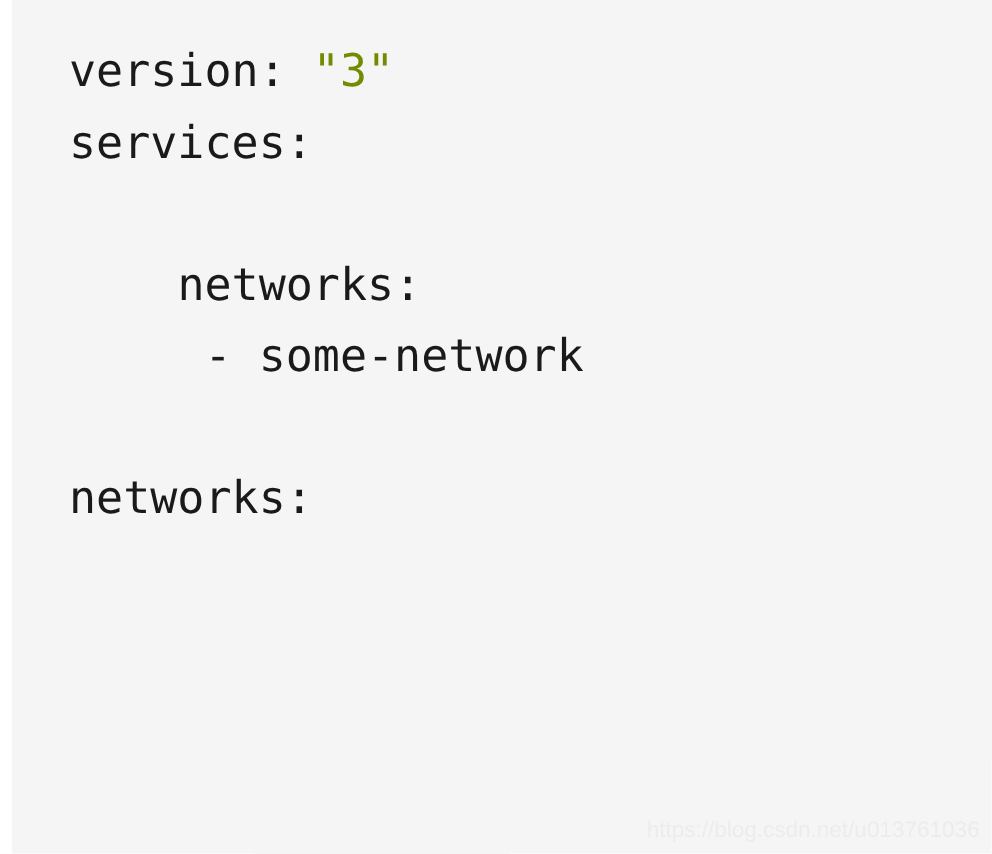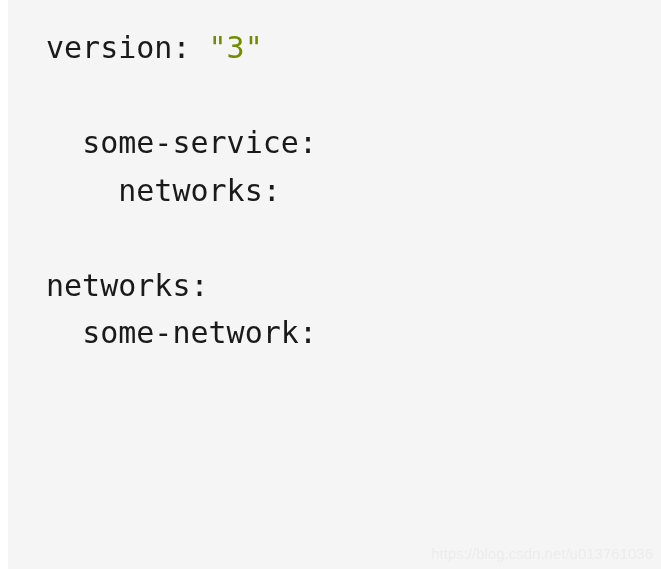--- a/index.html
+++ b/index.html
@@ -85,25 +85,25 @@
   }
 </style>
 </head>
 <body>
 
 <div class="page">
 
   <div class="code-block">
 
     <pre class="code-listing" id="code-listing"><span class="code-line"><span class="tok-key">version</span><span class="tok-punct">:</span><span class="tok-plain"> </span><span class="tok-string">"3"</span>
+</span><span class="code-line"><span class="tok-key">services</span><span class="tok-punct">:</span>
 </span><span class="code-line blank">
-</span><span class="code-line"><span>  </span><span class="tok-key">some-service</span><span class="tok-punct">:</span>
 </span><span class="code-line"><span>    </span><span class="tok-key">networks</span><span class="tok-punct">:</span>
+</span><span class="code-line"><span>     </span><span class="tok-dash">-</span><span class="tok-plain"> some-network</span>
 </span><span class="code-line blank">
 </span><span class="code-line"><span class="tok-key">networks</span><span class="tok-punct">:</span>
-</span><span class="code-line"><span>  </span><span class="tok-key">some-network</span><span class="tok-punct">:</span>
 </span></pre>
 
     <div class="watermark">https://blog.csdn.net/u013761036</div>
 
   </div>
 
 </div>
 
 </body></html>

